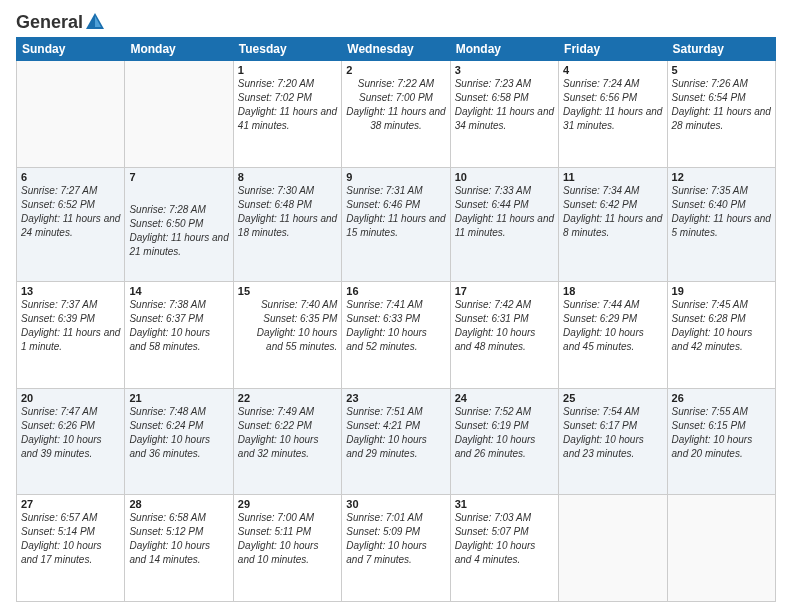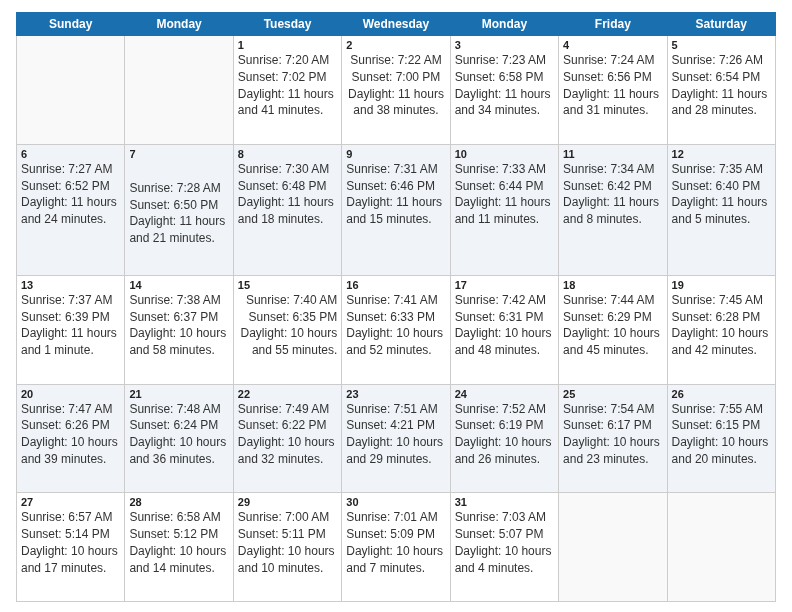--- a/index.html
+++ b/index.html
@@ -44,21 +44,21 @@
     }
     .calendar {
       width: 100%;
       border-collapse: collapse;
       flex: 1;
       table-layout: fixed;
     }
     .calendar th {
       background-color: #1a6faf;
       color: #fff;
-      text-align: center;
+      text-align: left;
       padding: 4px 5px;
       font-size: 12px;
       font-weight: bold;
       border: 1px solid #1a6faf;
     }
     .calendar td {
       border: 1px solid #ccc;
       vertical-align: top;
       padding: 3px 4px;
       font-size: 9.5px;
@@ -66,35 +66,52 @@
       height: 88px;
     }
     .day-num {
       font-size: 11px;
       font-weight: bold;
       color: #222;
       display: block;
       margin-bottom: 1px;
     }
     .day-info {
-      font-size: 12px;
+      font-size: 10px;
       color: #333;
       line-height: 1.4;
+      font-style: italic;
     }
     .empty-cell {
       background: #f9f9f9;
     }
     .row-alt td {
       background: #f0f4f8;
     }
   </style>
 </head>
 <body>
 
 <div class="page">
+  <div class="header">
+    <div class="logo">
+      <div style="display:flex;align-items:center;">
+        <span style="font-size:18px;font-weight:bold;color:#333;">General</span>
+        <svg width="22" height="22" viewBox="0 0 22 22" style="margin-left:1px;margin-top:-2px;">
+          <polygon points="11,2 20,18 2,18" fill="#1a6faf"></polygon>
+          <polygon points="11,5 17,16 11,16" fill="#4fa0d8"></polygon>
+        </svg>
+      </div>
+      <span style="font-size:18px;font-weight:bold;color:#1a6faf;margin-top:-4px;"></span>
+    </div>
+    <div class="title-block">
+      <div class="month-title"></div>
+      <div class="location-title"></div>
+    </div>
+  </div>
 
   <table class="calendar">
     <thead>
       <tr>
       <th>Sunday</th>
           <th>Monday</th>
           <th>Tuesday</th>
           <th>Wednesday</th>
           <th>Monday</th>
           <th>Friday</th>

